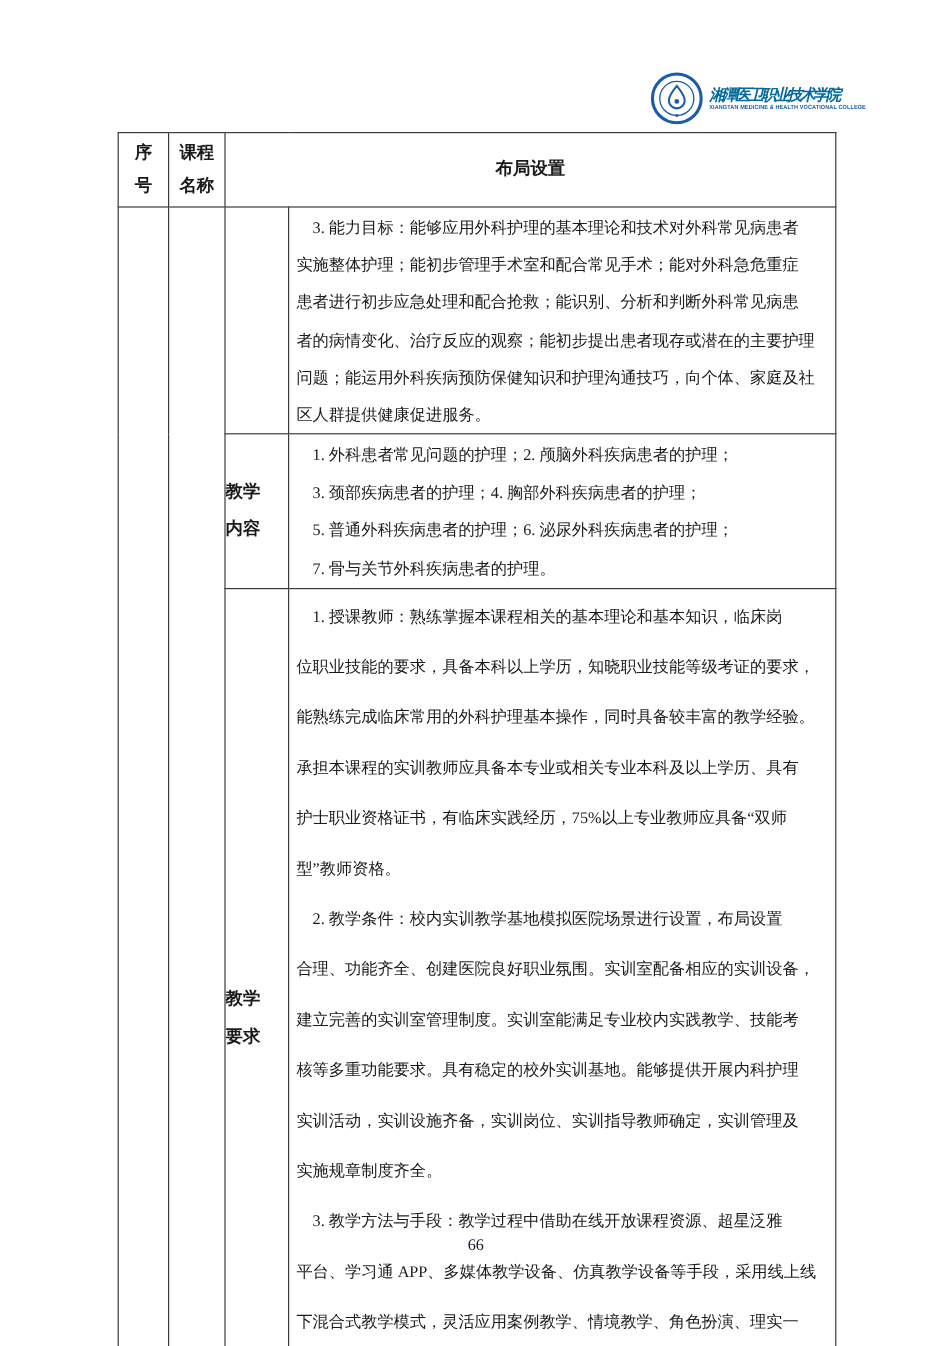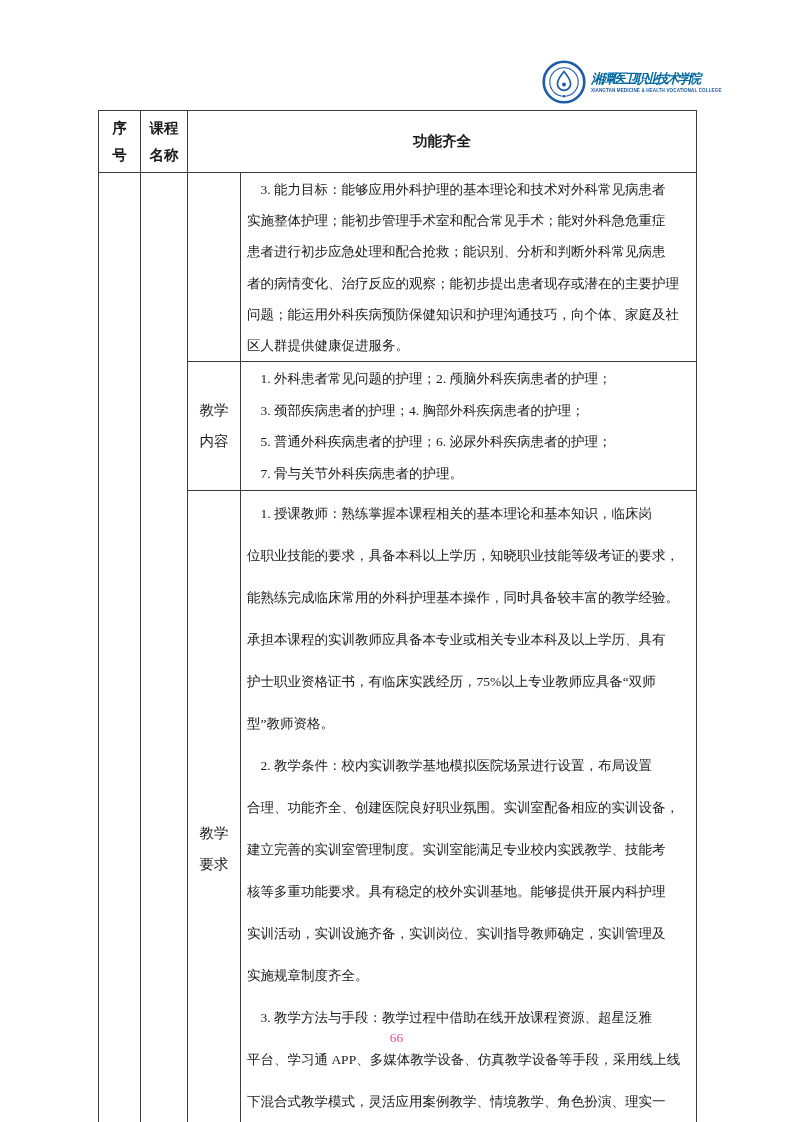--- a/index.html
+++ b/index.html
@@ -17,30 +17,30 @@
     white-space:nowrap;font-style:italic;line-height:16px;}
   .logo-en{color:#1d5ca8;font-size:5px;letter-spacing:0.1px;white-space:nowrap;
     line-height:7px;transform:scaleX(0.92);transform-origin:left;
     font-family:"Liberation Sans","DejaVu Sans",sans-serif;font-weight:bold;}
   
   table.doc{position:absolute;left:98px;top:110px;border-collapse:collapse;
     table-layout:fixed;width:598px;border:1.5px solid #3c3c3c;}
   td{border:1px solid #3c3c3c;padding:0;vertical-align:top;overflow:hidden;}
   .hdr{font-weight:bold;text-align:center;vertical-align:middle;
     font-size:14.5px;line-height:27px;white-space:pre-line;}
-  .label-cell{font-weight:normal;text-align:center;vertical-align:middle;
+  .label-cell{font-weight:bold;vertical-align:middle;
     font-size:14.5px;line-height:31px;white-space:pre-line;}
   .content-cell{font-size:13.5px;padding:1px 5px 0 6px;white-space:pre-line;
     text-align:left;}
   .lh-a{line-height:31.2px;}
   .lh-b{line-height:31.6px;}
   .lh-c{line-height:42px;padding-top:2px;}
   
   .page-num{position:absolute;left:0;top:1030px;width:793px;text-align:center;
-    font-size:13.5px;color:#ec4899;}
+    font-size:13.5px;color:#0f172a;}
 </style>
 </head>
 <body>
 
 <div class="logo">
   <svg class="emblem" viewBox="0 0 44 44">
     <circle cx="22" cy="22" r="20.3" fill="none" stroke="#1d5ca8" stroke-width="2.6"></circle>
     <circle cx="22" cy="22" r="14.2" fill="none" stroke="#1d5ca8" stroke-width="1.1"></circle>
     <path d="M22 11.5 c-4.6 5.6 -6.6 8.6 -6.6 12.2 a6.6 6.6 0 0 0 13.2 0 c0 -3.6 -2 -6.6 -6.6 -12.2 z" fill="none" stroke="#1d5ca8" stroke-width="1.7"></path>
     <circle cx="22" cy="24.5" r="2" fill="#1d5ca8"></circle>
@@ -58,21 +58,21 @@
       <col style="width:47px">
     <col style="width:53px">
       <col style="width:456px">
   </colgroup>
   <tbody>
       <tr style="height:62px">
     <td class="hdr">序
 号</td>
     <td class="hdr">课程
 名称</td>
-    <td class="hdr" colspan="2">功能齐全</td>
+    <td class="hdr" colspan="2">布局设置</td>
   </tr>
   <tr style="height:188px">
     <td rowspan="3"></td>
     <td rowspan="3"></td>
     <td class="label-cell"></td>
     <td class="content-cell lh-a">　3. 能力目标：能够应用外科护理的基本理论和技术对外科常见病患者
 实施整体护理；能初步管理手术室和配合常见手术；能对外科急危重症
 患者进行初步应急处理和配合抢救；能识别、分析和判断外科常见病患
 者的病情变化、治疗反应的观察；能初步提出患者现存或潜在的主要护理
 问题；能运用外科疾病预防保健知识和护理沟通技巧，向个体、家庭及社

